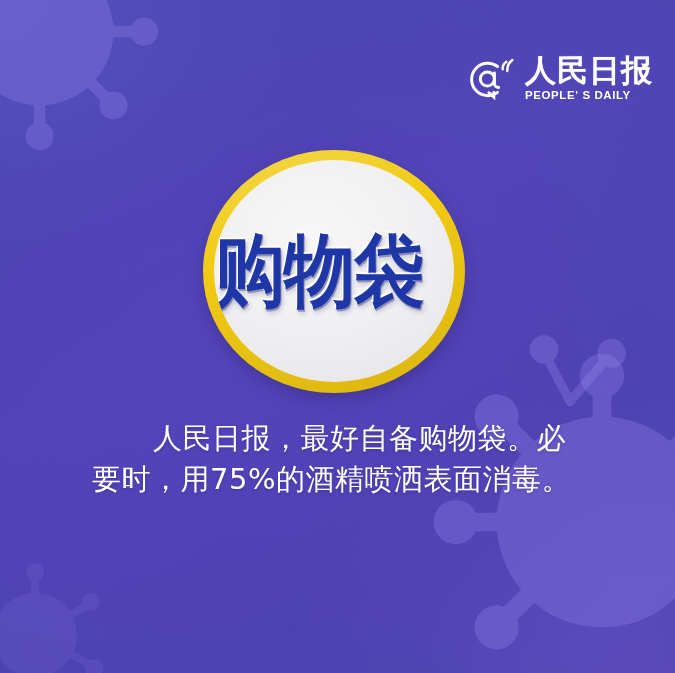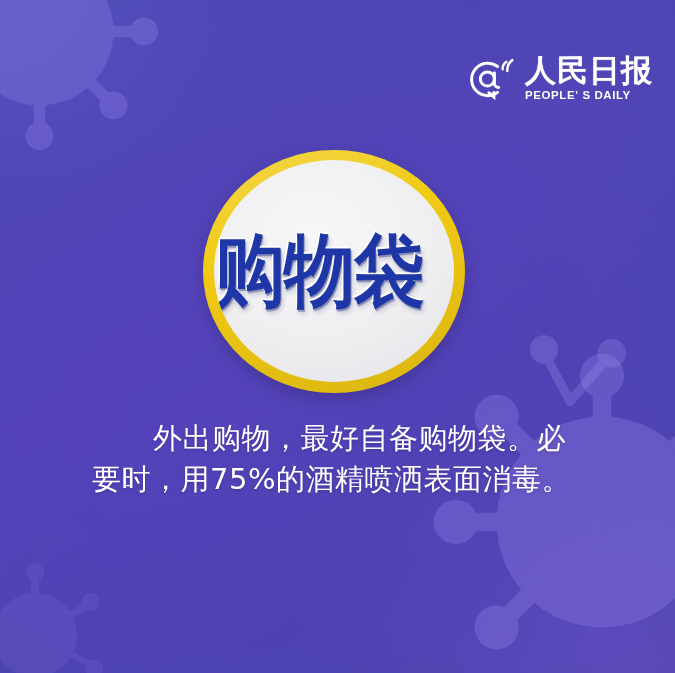--- a/index.html
+++ b/index.html
@@ -233,15 +233,15 @@
     </span>
   </div>
 
   <div id="badge">
     <div class="ring"></div>
     <div class="face">
       <span id="badge-title">购物袋</span>
     </div>
   </div>
 
-  <p id="body-copy">外出购物，最好自备购物袋。必要时，用75%的酒精喷洒表面消毒。</p>
+  <p id="body-copy">人民日报，最好自备购物袋。必要时，用75%的酒精喷洒表面消毒。</p>
 
 </div>
 
 </body></html>

